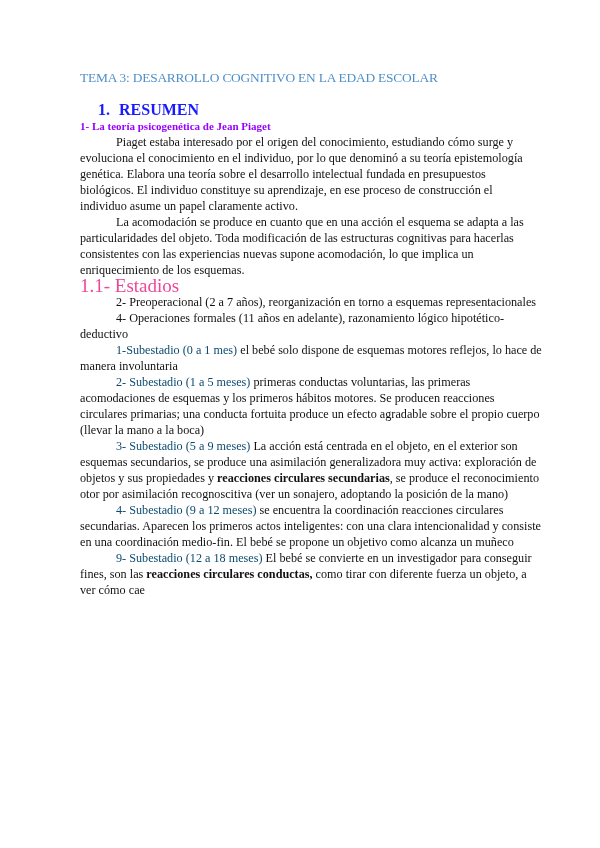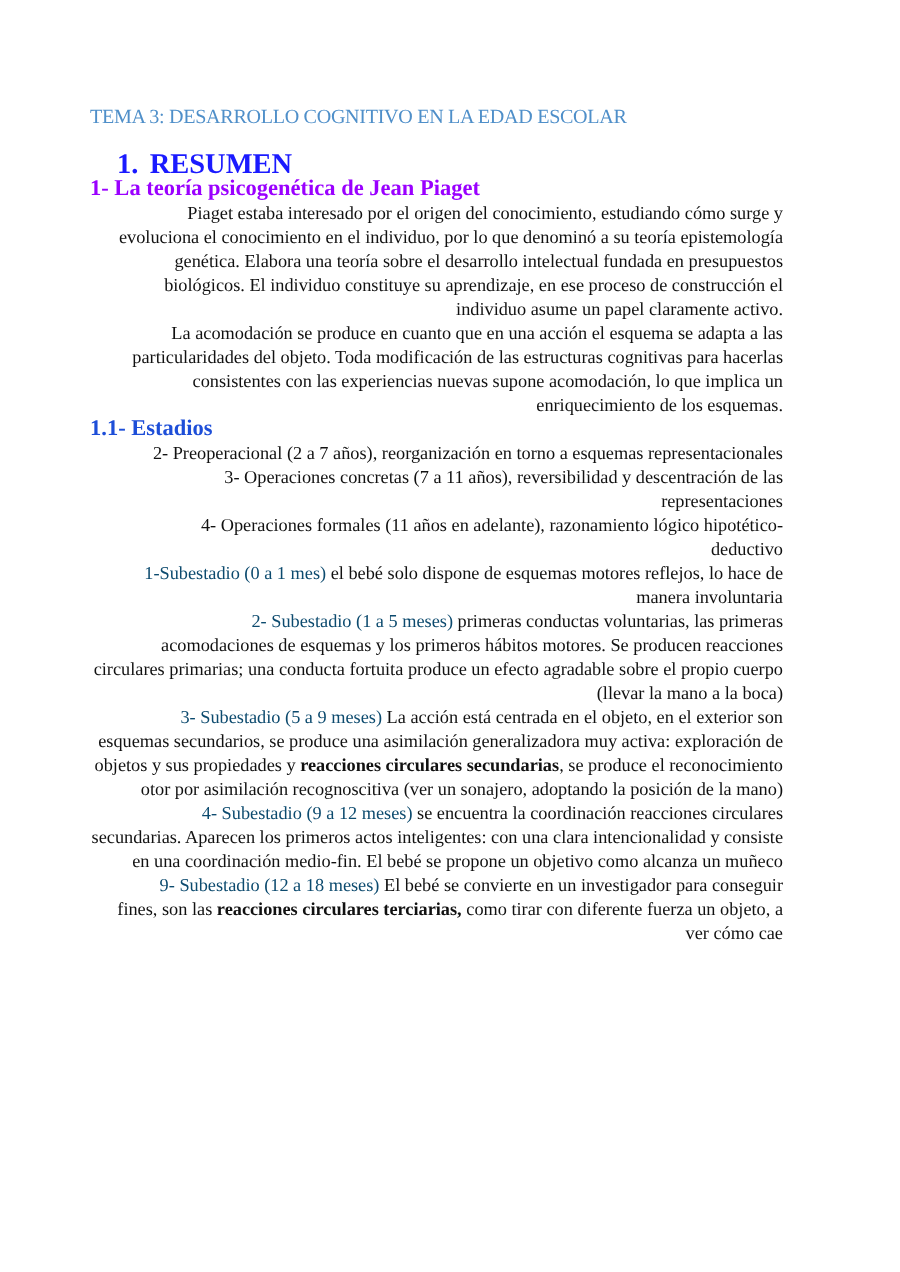--- a/index.html
+++ b/index.html
@@ -1,59 +1,58 @@
 <!DOCTYPE html>
 <html><head>
 <meta charset="utf-8">
 <style>
   html, body { margin:0; padding:0; background:#ffffff; }
   body { width:600px; height:848px; overflow:hidden; position:relative; }
   .page {
-    position:absolute; left:60px; top:70px; width:462px;
+    position:absolute; left:80px; top:70px; width:462px;
     font-family:"Liberation Serif", serif; font-size:12.2px; line-height:16px; color:#111;
   }
   .title { color:#4f8fc9; font-size:13.4px; letter-spacing:-0.2px; margin:0 0 14px 0; height:18px; }
-  .h1 { color:#1a1aff; font-weight:bold; font-size:19px; margin:0 0 0 18px; height:16px; }
+  .h1 { color:#1a1aff; font-weight:bold; font-size:16px; margin:0 0 0 18px; height:16px; }
   .h1 .num { display:inline-block; width:17px; }
-  .h2 { color:#9a00ff; font-weight:bold; font-size:15px; }
-  .h3 { color:#1d4ed8; font-weight:bold; font-size:15px; }
+  .h2 { color:#9a00ff; font-weight:bold; font-size:11px; }
+  .h3 { color:#ec4899; font-weight:normal; font-size:19px; }
   p { margin:0; }
-  .ind { text-indent:36px;text-align:right; }
+  .ind { text-indent:36px; }
   .green { color:#0c4a6e; }
   b { font-weight:bold; }
 </style>
 </head>
 <body>
 
 <div class="page">
   <div class="title">TEMA 3: DESARROLLO COGNITIVO EN LA EDAD ESCOLAR</div>
 
   <div class="h1">
     <span class="num">1.</span>
     <span>RESUMEN</span>
   </div>
 
   <div class="h2">1- La teoría psicogenética de Jean Piaget</div>
   <p class="ind">Piaget estaba interesado por el origen del conocimiento, estudiando cómo surge y evoluciona el conocimiento en el individuo, por lo que denominó a su teoría epistemología genética. Elabora una teoría sobre el desarrollo intelectual fundada en presupuestos biológicos. El individuo constituye su aprendizaje, en ese proceso de construcción el individuo asume un papel claramente activo.</p>
   <p class="ind">La acomodación se produce en cuanto que en una acción el esquema se adapta a las particularidades del objeto. Toda modificación de las estructuras cognitivas para hacerlas consistentes con las experiencias nuevas supone acomodación, lo que implica un enriquecimiento de los esquemas.</p>
 
   <div class="h3">1.1- Estadios</div>
   <p class="ind">2- Preoperacional (2 a 7 años), reorganización en torno a esquemas representacionales</p>
-  <p class="ind">3- Operaciones concretas (7 a 11 años), reversibilidad y descentración de las representaciones</p>
   <p class="ind">4- Operaciones formales (11 años en adelante), razonamiento lógico hipotético-deductivo</p>
 
 
   <p class="ind">
     <span class="green">1-Subestadio (0 a 1 mes)</span><span> el bebé solo dispone de esquemas motores reflejos, lo hace de manera involuntaria</span><b></b><span></span>
   </p>
   <p class="ind">
     <span class="green">2- Subestadio (1 a 5 meses)</span><span> primeras conductas voluntarias, las primeras acomodaciones de esquemas y los primeros hábitos motores. Se producen reacciones circulares primarias; una conducta fortuita produce un efecto agradable sobre el propio cuerpo (llevar la mano a la boca)</span><b></b><span></span>
   </p>
   <p class="ind">
     <span class="green">3- Subestadio (5 a 9 meses)</span><span> La acción está centrada en el objeto, en el exterior son esquemas secundarios, se produce una asimilación generalizadora muy activa: exploración de objetos y sus propiedades y </span><b>reacciones circulares secundarias</b><span>, se produce el reconocimiento otor por asimilación recognoscitiva (ver un sonajero, adoptando la posición de la mano)</span>
   </p>
   <p class="ind">
     <span class="green">4- Subestadio (9 a 12 meses)</span><span> se encuentra la coordinación reacciones circulares secundarias. Aparecen los primeros actos inteligentes: con una clara intencionalidad y consiste en una coordinación medio-fin. El bebé se propone un objetivo como alcanza un muñeco</span><b></b><span></span>
   </p>
   <p class="ind">
-    <span class="green">9- Subestadio (12 a 18 meses)</span><span> El bebé se convierte en un investigador para conseguir fines, son las </span><b>reacciones circulares terciarias,</b><span> como tirar con diferente fuerza un objeto, a ver cómo cae</span>
+    <span class="green">9- Subestadio (12 a 18 meses)</span><span> El bebé se convierte en un investigador para conseguir fines, son las </span><b>reacciones circulares conductas,</b><span> como tirar con diferente fuerza un objeto, a ver cómo cae</span>
   </p>
 </div>
 
 </body></html>

